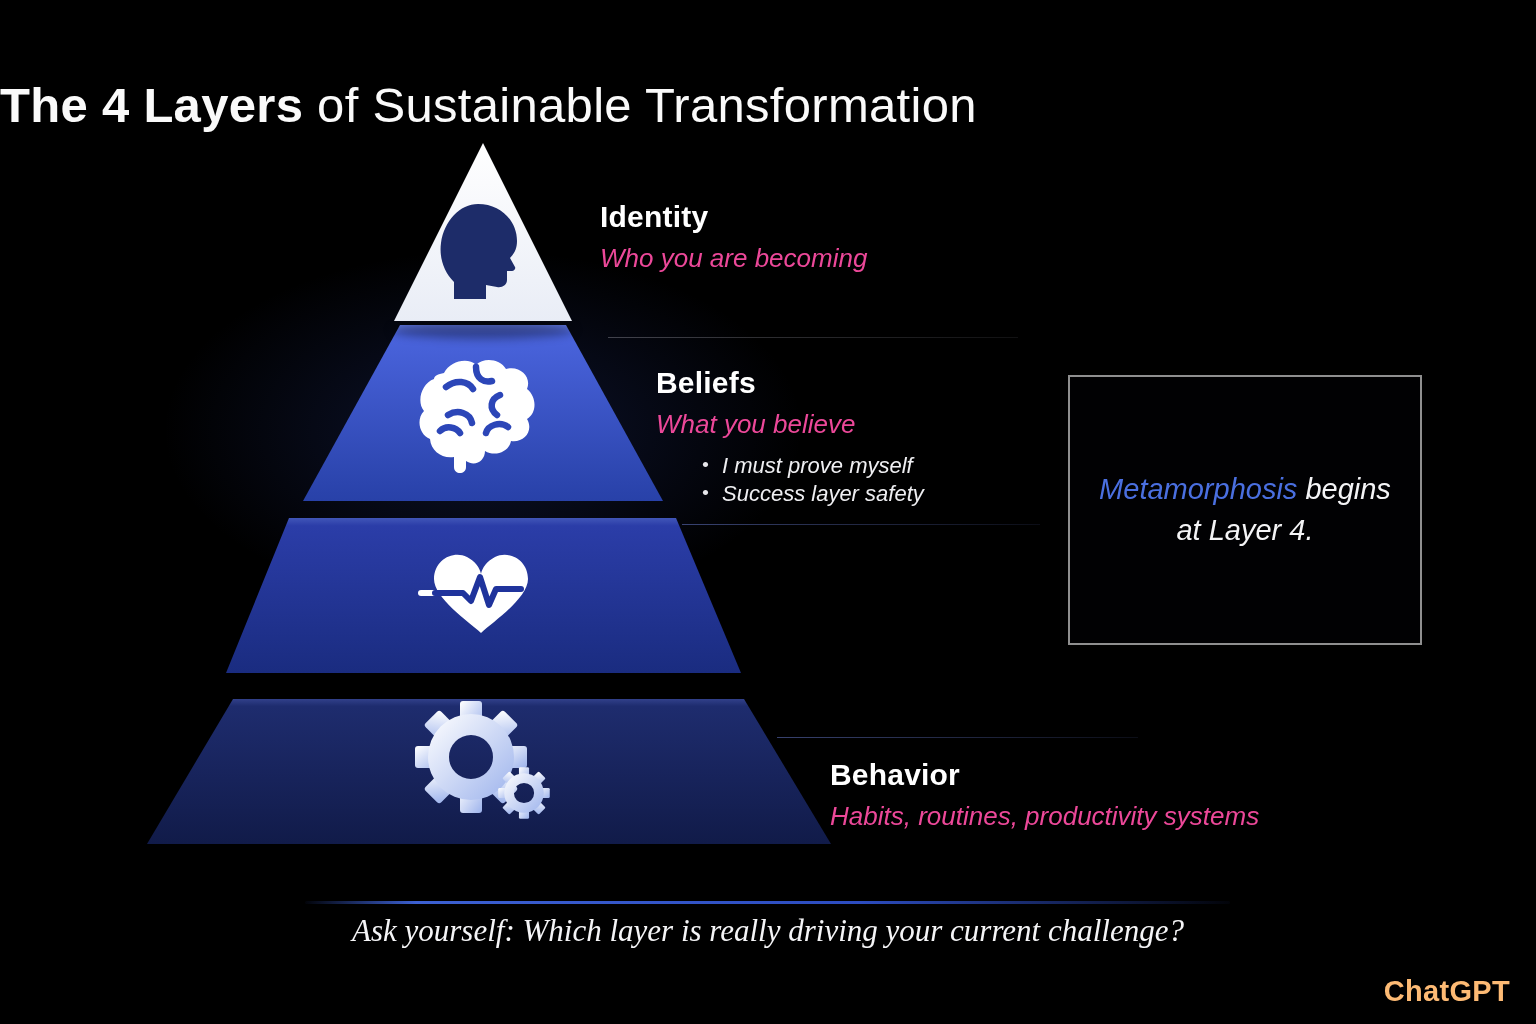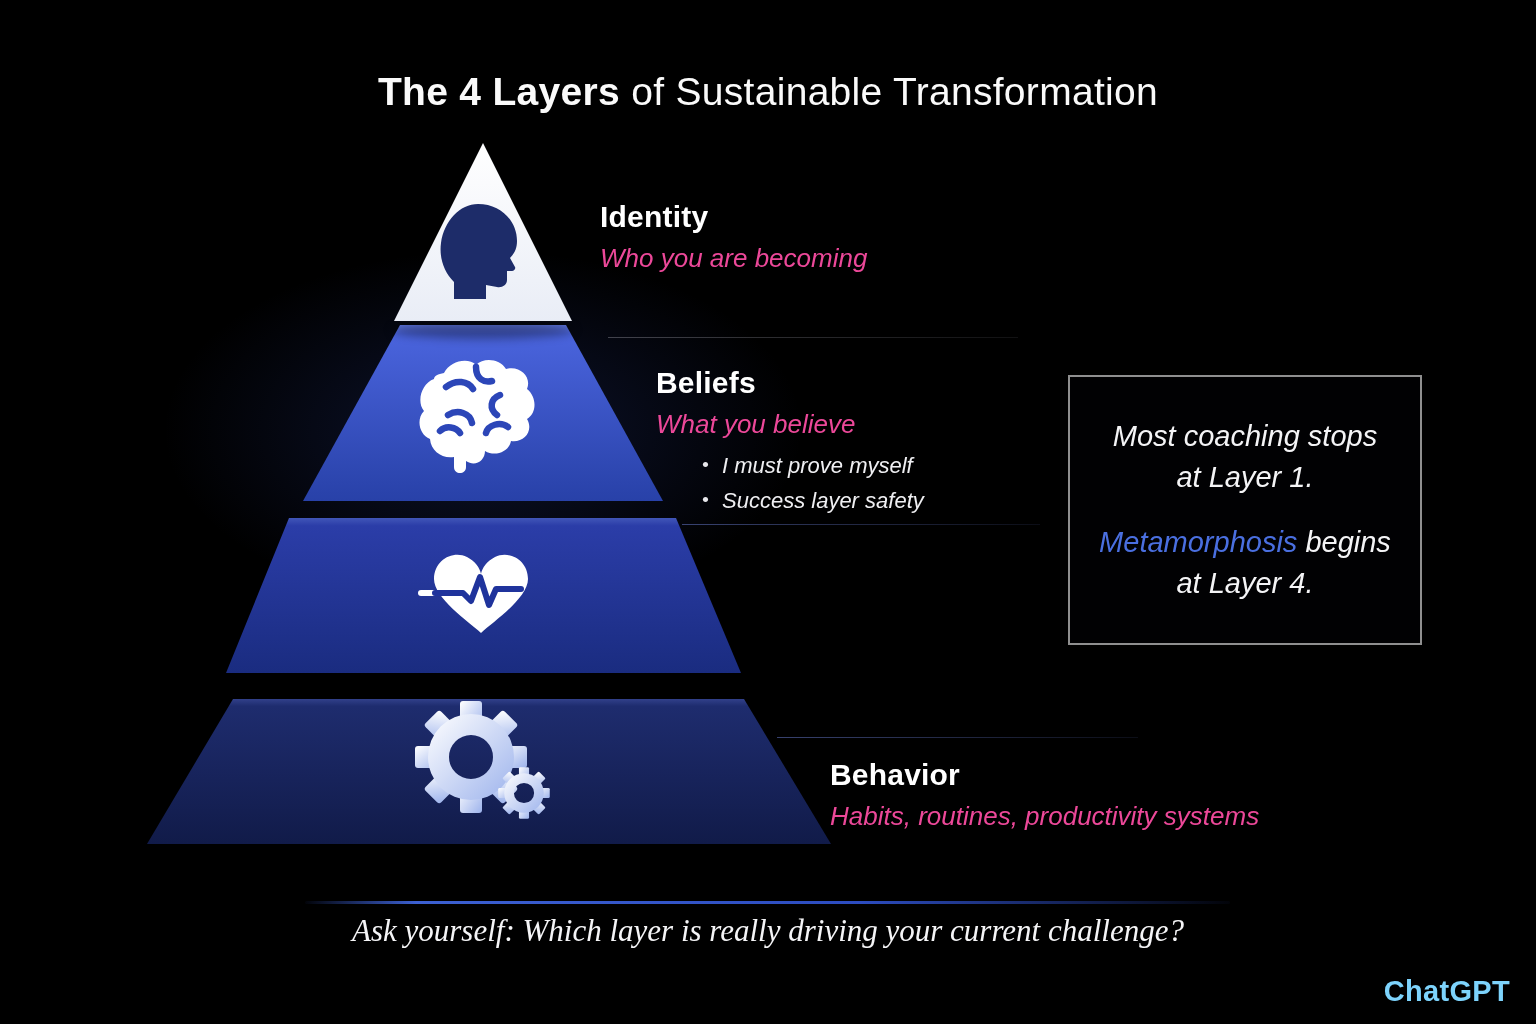--- a/index.html
+++ b/index.html
@@ -1,29 +1,29 @@
 <!DOCTYPE html>
 <html><head>
 <meta charset="utf-8">
 <style>
   html,body{margin:0;padding:0;background:#000;}
   .page{position:relative;width:1536px;height:1024px;background:#000;overflow:hidden;
         font-family:"Liberation Sans",sans-serif;color:#fff;}
   .abs{position:absolute;}
 
   
-  .title{left:0;right:0;top:44px;text-align:center;font-size:39px;font-weight:400;
+  .title{left:0;right:0;top:44px;font-size:49px;font-weight:400;
          letter-spacing:.3px;color:#fafafa;}
   .title strong{font-weight:700;}
 
   
   .layer-label h2{margin:0;font-size:30px;font-weight:700;color:#fff;letter-spacing:.2px;}
   .layer-label .sub{margin:9px 0 0;font-size:26px;font-style:italic;color:#ec4899;}
   .layer-label ul{list-style:none;margin:13px 0 0;padding:0;font-size:22px;font-style:italic;color:#efeff2;}
-  .layer-label li{position:relative;margin:9px 0;padding-left:20px;}
+  .layer-label li{position:relative;margin:2px 0;padding-left:20px;}
   .layer-label li::before{content:"\2022";position:absolute;left:0;top:1px;font-size:19px;color:#e8e8ec;}
   .lb1{left:600px;top:200px;}
   .lb2{left:656px;top:366px;}
   .lb2 ul{margin-left:46px;}
   .lb3{left:742px;top:553px;}
   .lb3 ul{margin-left:36px;}
   .lb4{left:830px;top:758px;}
 
   
   .rule{height:1px;}
@@ -36,21 +36,21 @@
   
   .callout{left:1068px;top:375px;width:354px;height:270px;box-sizing:border-box;
            border:2px solid #8f8f8f;background:#010103;
            display:flex;flex-direction:column;justify-content:center;gap:24px;
            text-align:center;font-style:italic;font-size:29px;line-height:1.42;color:#f4f4f6;}
   .callout p{margin:0;}
 
   
   .footer-q{left:0;right:0;top:913px;text-align:center;font-style:italic;font-size:31px;color:#f5f5f7;font-family:Liberation Serif, serif;}
 
-  .watermark{right:26px;bottom:16px;font-size:29px;font-weight:700;color:#7dd3fc;letter-spacing:.3px;}
+  .watermark{right:26px;bottom:16px;font-size:29px;font-weight:700;color:#fdba74;letter-spacing:.3px;}
 </style>
 </head>
 <body>
 
 <div class="page">
 
   <h1 class="abs title"><strong>The 4 Layers</strong><span> of Sustainable Transformation</span></h1>
 
   <svg class="abs" style="left:0;top:0;" width="1536" height="1024" viewBox="0 0 1536 1024">
     <defs>
@@ -166,21 +166,20 @@
 
 
   <div class="abs rule d3"></div>
 
   <div class="abs layer-label lb4">
     <h2>Behavior</h2>
     <p class="sub">Habits, routines, productivity systems</p>
   </div>
 
   <div class="abs callout">
-    <p><span>Most coaching stops</span><br><span>at Layer 1.</span></p>
     <p><span class="hl" style="color: rgb(74, 111, 224);">Metamorphosis</span><span> begins</span><br><span>at Layer 4.</span></p>
   </div>
 
   <div class="abs rule d4"></div>
 
   <div class="abs footer-q">Ask yourself: Which layer is really driving your current challenge?</div>
 
   <div class="abs watermark">ChatGPT</div>
 
 </div>

